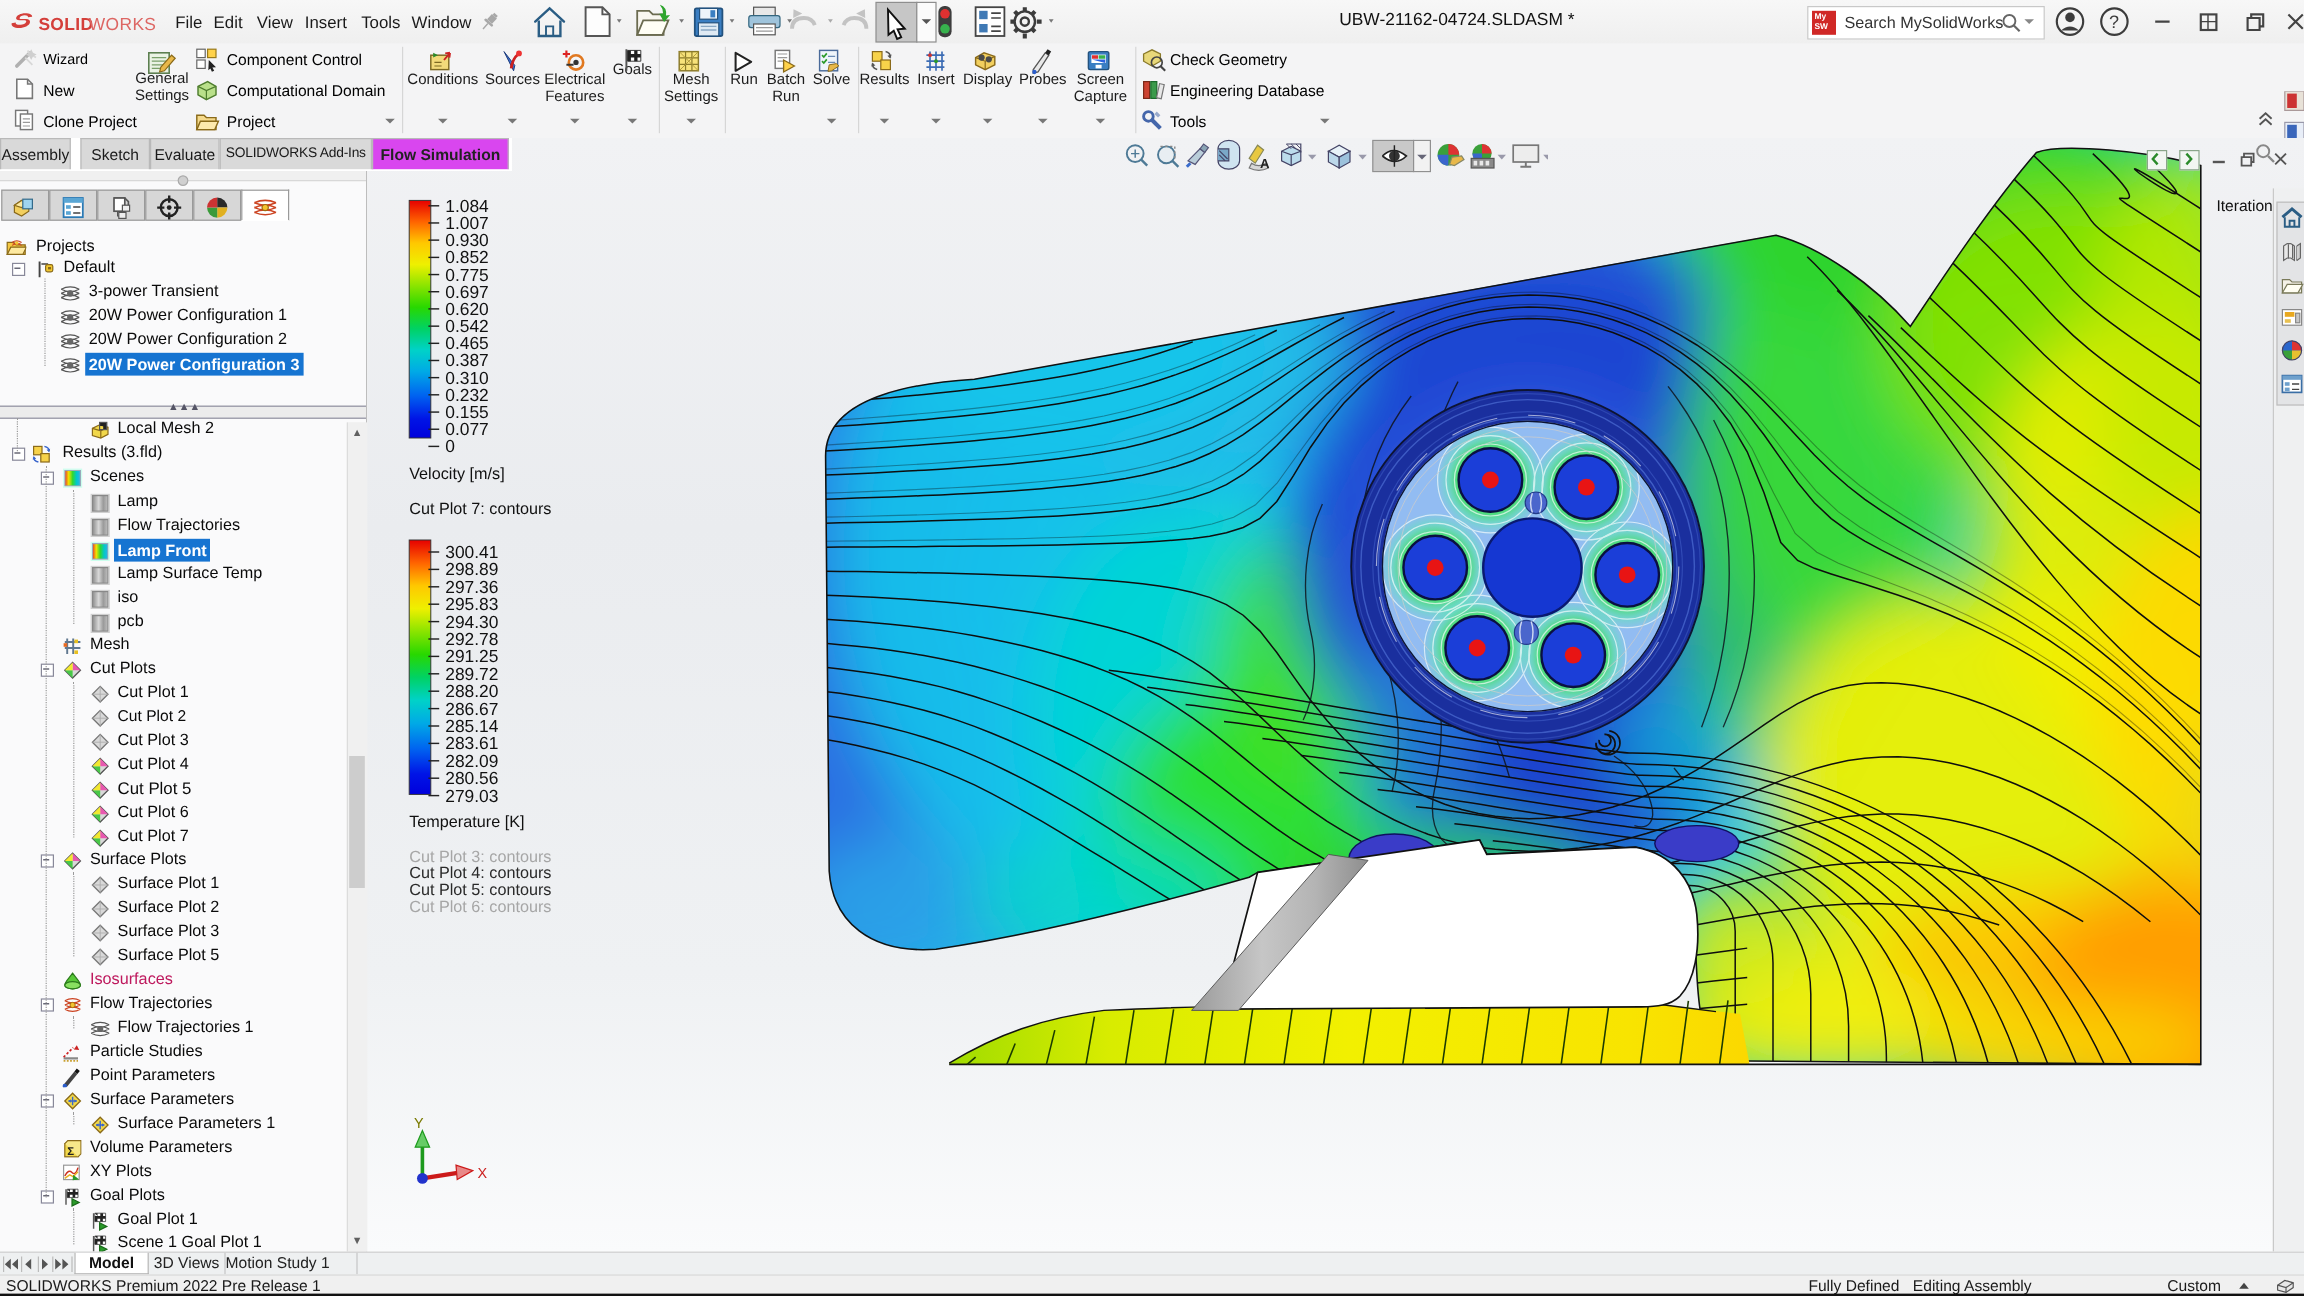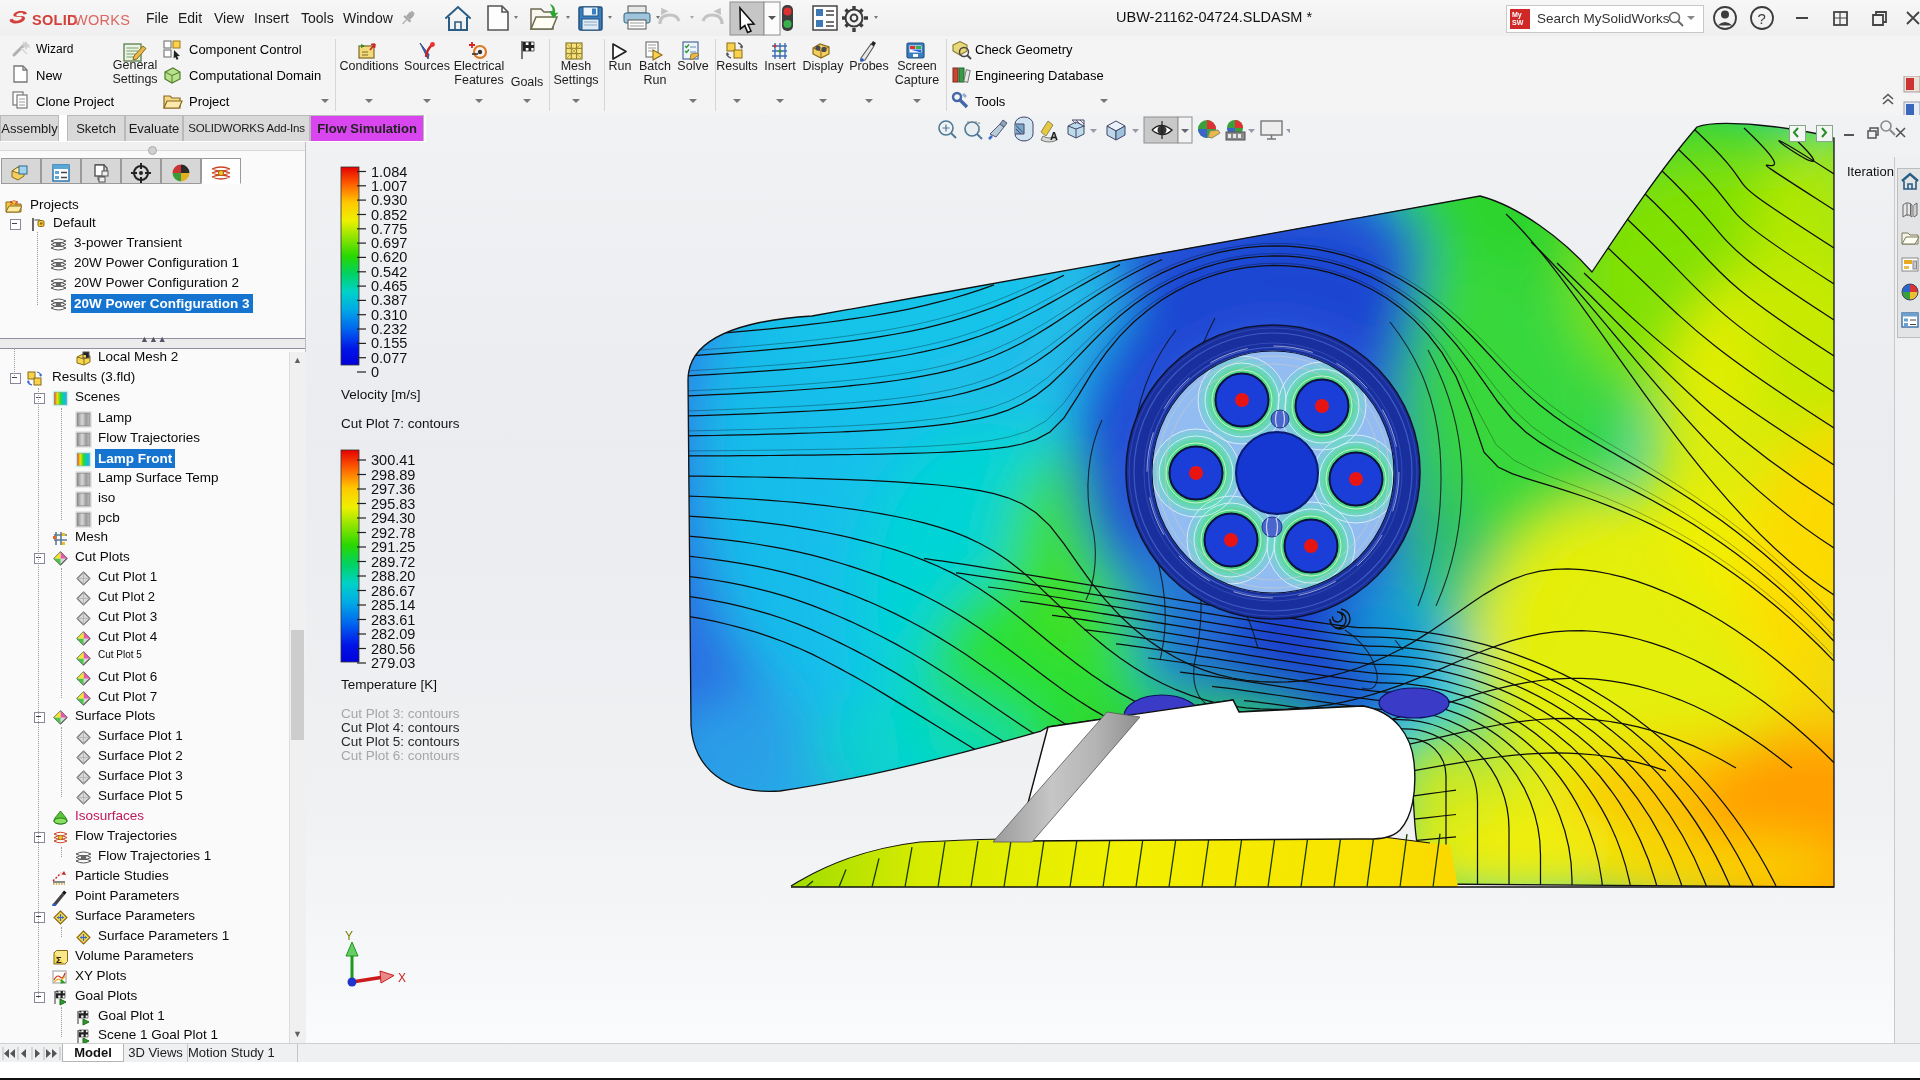--- a/index.html
+++ b/index.html
@@ -293,21 +293,21 @@
     <div class="tx" style="left:36px;top:58px;font-size:13px">Clone Project</div>
     <div class="rlab" style="left:135px;top:23px">General<br>Settings</div>
     <div class="tx" style="left:189px;top:6px;font-size:13px">Component Control</div>
     <div class="tx" style="left:189px;top:32px;font-size:13px">Computational Domain</div>
     <div class="tx" style="left:189px;top:58px;font-size:13px">Project</div>
     <div class="caret" style="left:325px;top:63px"></div>
 
     <div class="rlab" style="left:369px;top:24px">Conditions</div>
     <div class="rlab" style="left:427px;top:24px">Sources</div>
     <div class="rlab" style="left:479px;top:24px">Electrical<br>Features</div>
-    <div class="rlab" style="left:527px;top:40px">Goals</div>
+    <div class="rlab" style="left:527px;top:16px">Goals</div>
     <div class="rlab" style="left:576px;top:24px">Mesh<br>Settings</div>
     <div class="rlab" style="left:620px;top:24px">Run</div>
     <div class="rlab" style="left:655px;top:24px">Batch<br>Run</div>
     <div class="rlab" style="left:693px;top:24px">Solve</div>
     <div class="rlab" style="left:737px;top:24px">Results</div>
     <div class="rlab" style="left:780px;top:24px">Insert</div>
     <div class="rlab" style="left:823px;top:24px">Display</div>
     <div class="rlab" style="left:869px;top:24px">Probes</div>
     <div class="rlab" style="left:917px;top:24px">Screen<br>Capture</div>
     <div class="tx" style="left:975px;top:6px;font-size:13px">Check Geometry</div>
@@ -639,21 +639,21 @@
         <use href="#s-dgray"></use>
       </svg>
       <div class="tx" style="left:98px;top:467px;font-size:13.5px;color:#0a0a0a">Cut Plot 3</div>
     <svg class="abs" style="left:75px;top:488px" width="17" height="17" viewBox="0 0 17 17">
         <use href="#s-dcolor"></use>
       </svg>
       <div class="tx" style="left:98px;top:487px;font-size:13.5px;color:#0a0a0a">Cut Plot 4</div>
     <svg class="abs" style="left:75px;top:508px" width="17" height="17" viewBox="0 0 17 17">
         <use href="#s-dcolor"></use>
       </svg>
-      <div class="tx" style="left:98px;top:507px;font-size:10px;color:#0a0a0a">Cut Plot 5</div>
+      <div class="tx" style="left:98px;top:507px;font-size:14px;color:#0a0a0a">Cut Plot 5</div>
     <svg class="abs" style="left:75px;top:528px" width="17" height="17" viewBox="0 0 17 17">
         <use href="#s-dcolor"></use>
       </svg>
       <div class="tx" style="left:98px;top:527px;font-size:13.5px;color:#0a0a0a">Cut Plot 6</div>
     <svg class="abs" style="left:75px;top:548px" width="17" height="17" viewBox="0 0 17 17">
         <use href="#s-dcolor"></use>
       </svg>
       <div class="tx" style="left:98px;top:547px;font-size:13.5px;color:#0a0a0a">Cut Plot 7</div>
     <div class="abs" style="left:34px;top:570px;width:9px;height:9px;background:#fff;border:1px solid #889;"></div>
       <div class="abs" style="left:36px;top:574px;width:5px;height:1px;background:#445;"></div>
@@ -1202,14 +1202,25 @@
           <path d="M24 3 v9 l-5-4.5 z"></path>
           <path d="M33 3 v9 l5 -4.5 z"></path>
           <path d="M44 3 v9 l5-4.5 z M50 3 v9 l5-4.5 z"></path>
         </g>
       <path d="M1 1 v13 M16 1 v13 M30 1 v13 M42 1 v13 M58 1 v13" stroke="#bbb"></path>
     </svg>
     <div class="abs" style="left:62px;top:0;width:62px;height:18px;background:#fff;border:1px solid #b5b5b5;border-top:none;box-sizing:border-box;font-weight:bold;font-size:13px;text-align:center;line-height:17px;color:#111">Model</div>
     <div class="abs" style="left:124px;top:0;width:64px;height:18px;border-right:1px solid #c5c5c5;box-sizing:border-box;font-size:13px;text-align:center;line-height:17px;color:#222">3D Views</div>
     <div class="abs" style="left:188px;top:0;width:110px;height:18px;border-right:1px solid #c5c5c5;box-sizing:border-box;font-size:13px;line-height:17px;color:#222">Motion Study 1</div>
   </div>
+  <div id="sbar" class="abs">
+    <div class="tx" style="left:5px;top:1px">SOLIDWORKS Premium 2022 Pre Release 1</div>
+    <div class="tx" style="left:1507px;top:1px">Fully Defined</div>
+    <div class="tx" style="left:1594px;top:1px">Editing Assembly</div>
+    <div class="tx" style="left:1806px;top:1px">Custom</div>
+    <div class="abs" style="left:1866px;top:6px;width:0;height:0;border-left:4px solid transparent;border-right:4px solid transparent;border-bottom:5px solid #444"></div>
+    <svg class="abs" style="left:1896px;top:0" width="18" height="16" viewBox="0 0 18 16">
+      <path d="M2 8 L8 4 L15 6 L15 10 L9 14 L2 12 Z" fill="#e8e8e8" stroke="#555"></path>
+      <path d="M2 8 L9 10 L15 6 M9 10 V14" fill="none" stroke="#555"></path>
+    </svg>
+  </div>
   <div id="bline" class="abs"></div>
 </div>
 
 </body></html>

